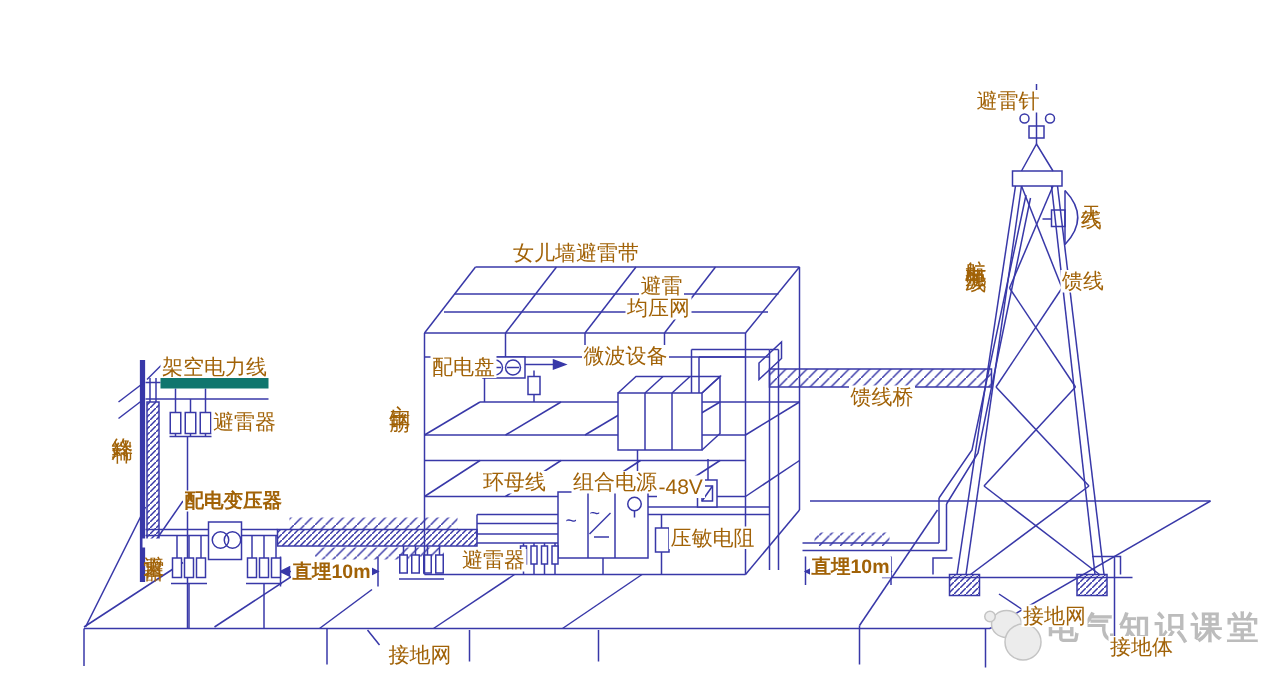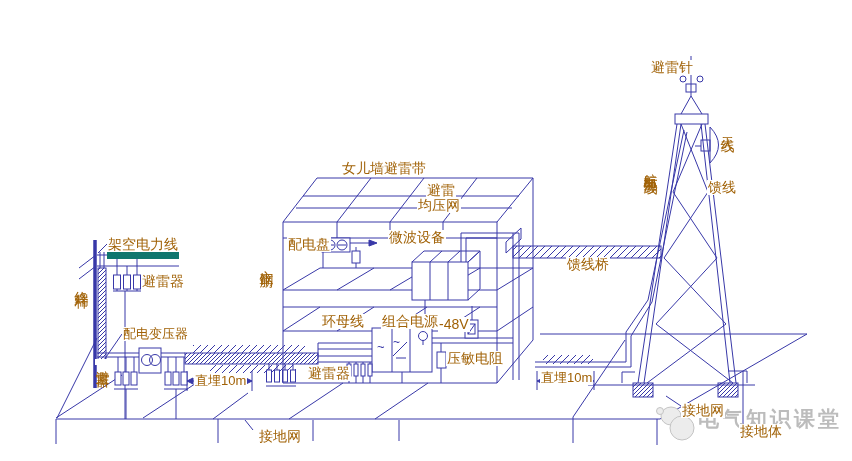--- a/index.html
+++ b/index.html
@@ -1,21 +1,21 @@
 <!DOCTYPE html>
 <html><head>
 <meta charset="utf-8">
 <style>
   html,body{margin:0;padding:0;background:#fff;}
   .stage{position:relative;width:852px;height:461px;background:#ffffff;
          font-family:"Liberation Sans",sans-serif;overflow:hidden;}
   .stage svg{position:absolute;left:0;top:0;}
   .lbl{position:absolute;color:#a16207;font-size:14px;line-height:1.05;
        background:#ffffff;white-space:nowrap;padding:0 1px;z-index:5;}
-  .s13{font-size:13px;}
+  .s13{font-size:13px;font-weight:bold;}
   .ul{border-bottom:7px solid #0f766e;}
   .v{writing-mode:vertical-rl;text-orientation:upright;white-space:normal;
      letter-spacing:2px;line-height:1.0;}
   .wm{color:#bcbcbc;font-size:21px;font-weight:bold;letter-spacing:3px;
       background:transparent;z-index:4;}
 </style>
 </head>
 <body>
 
 <div class="stage">

